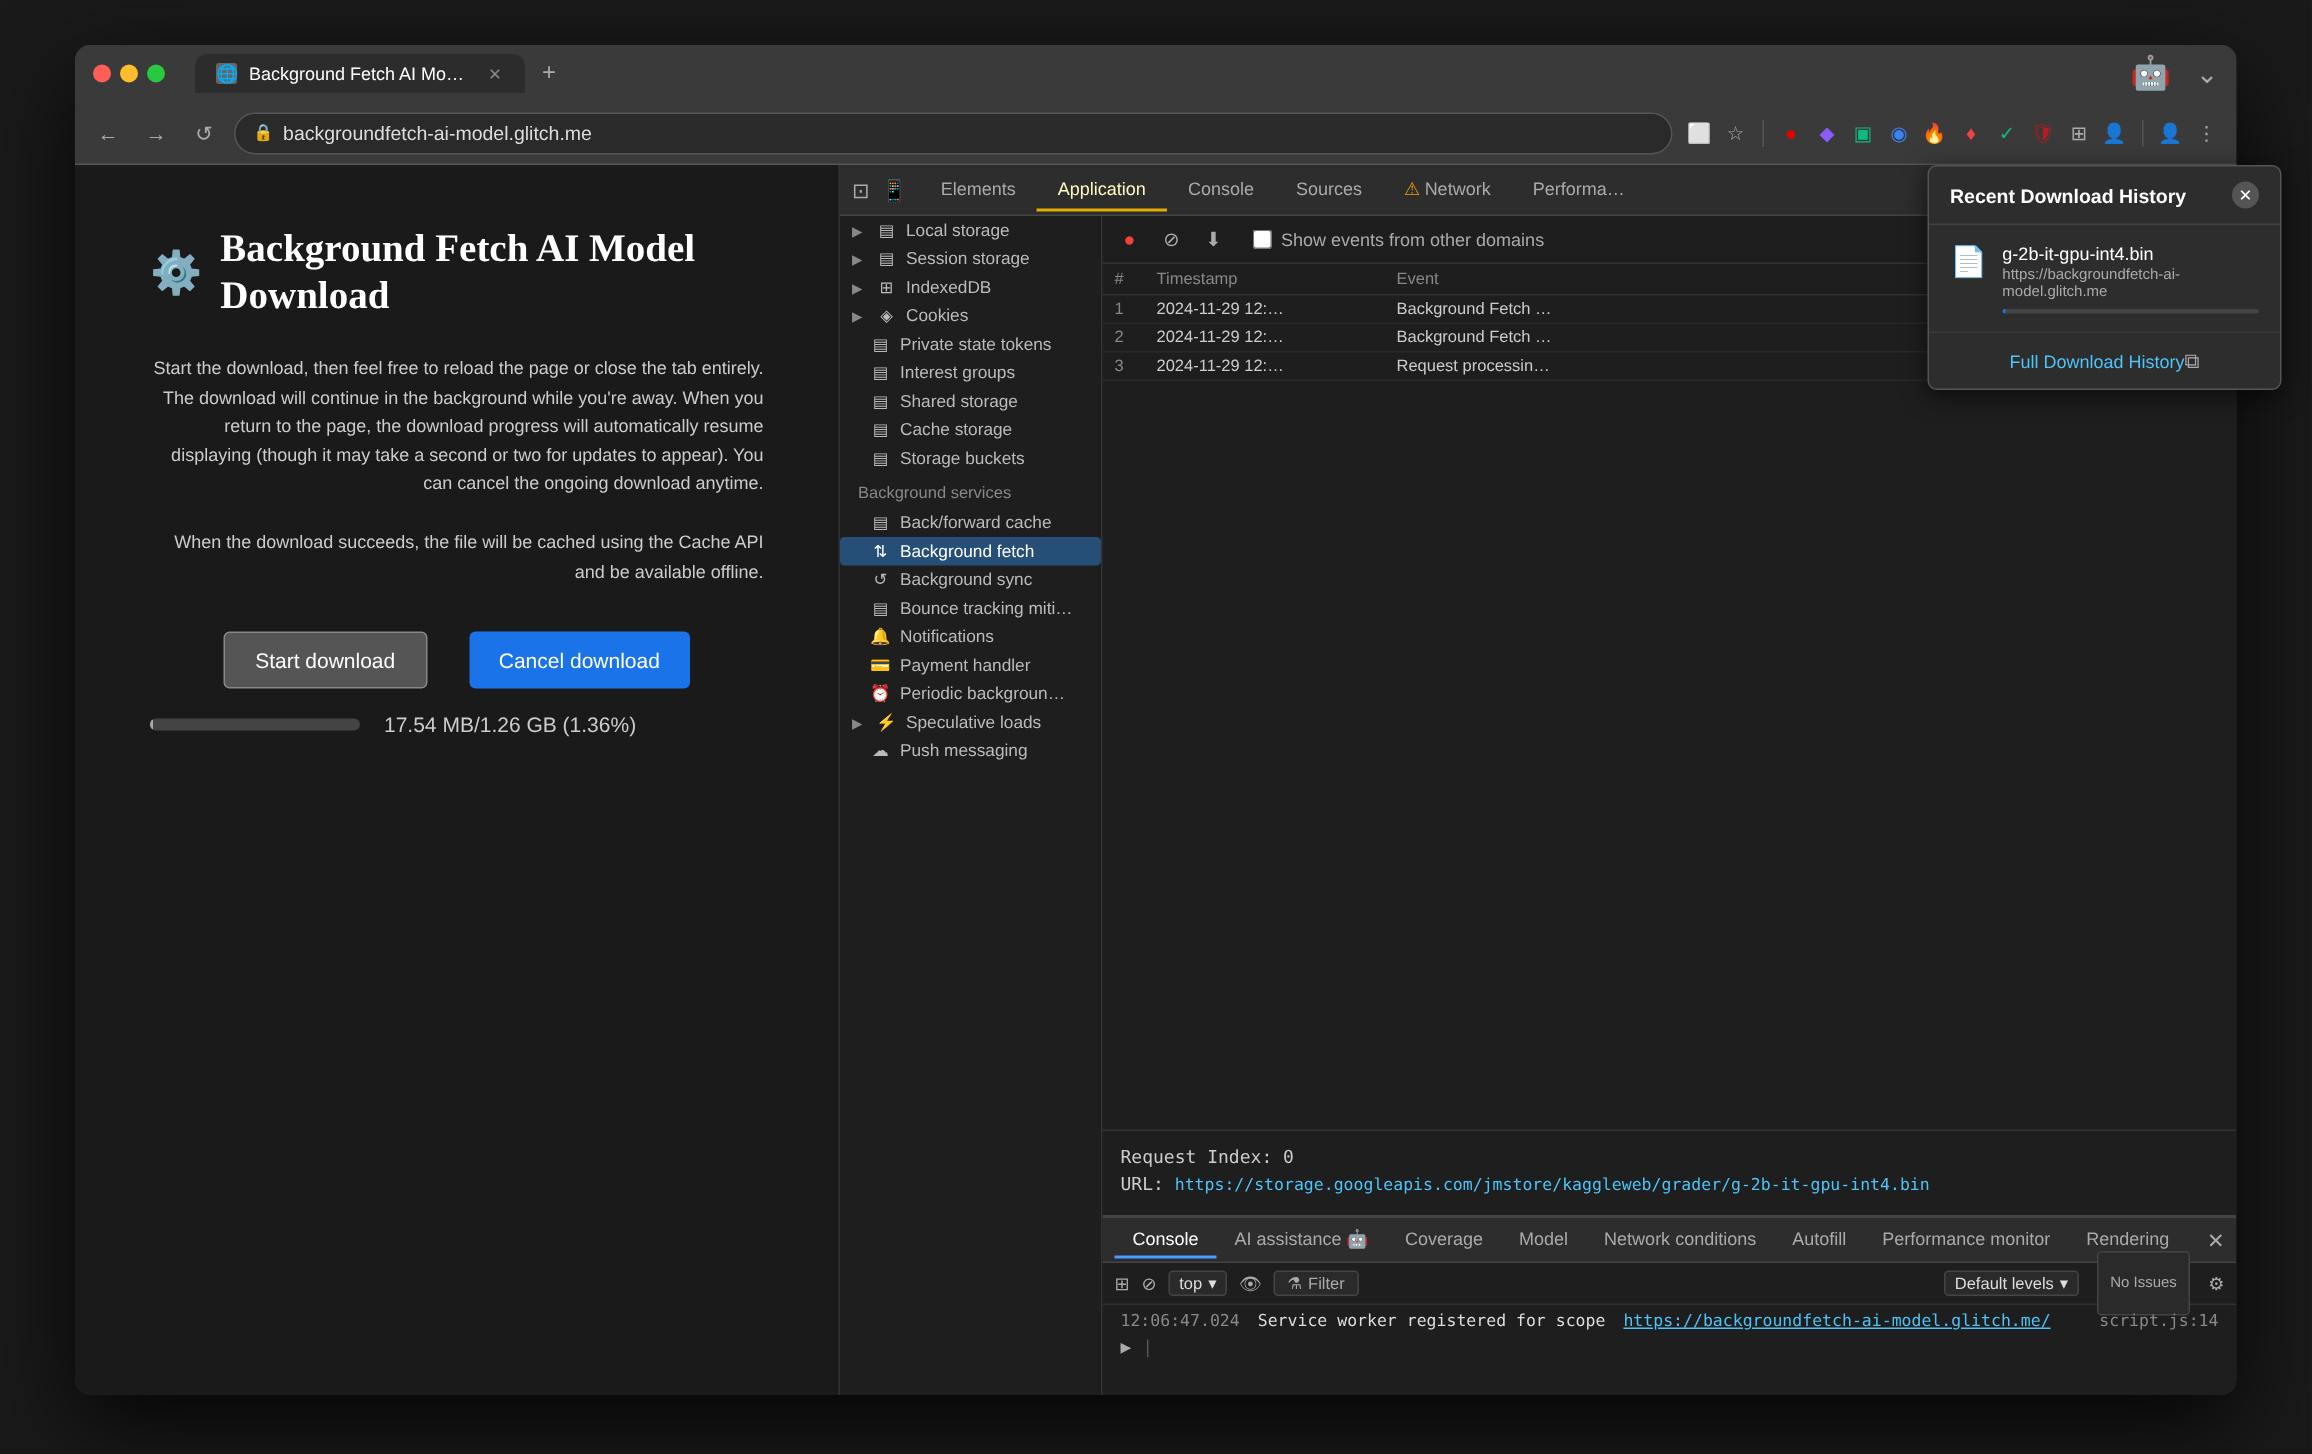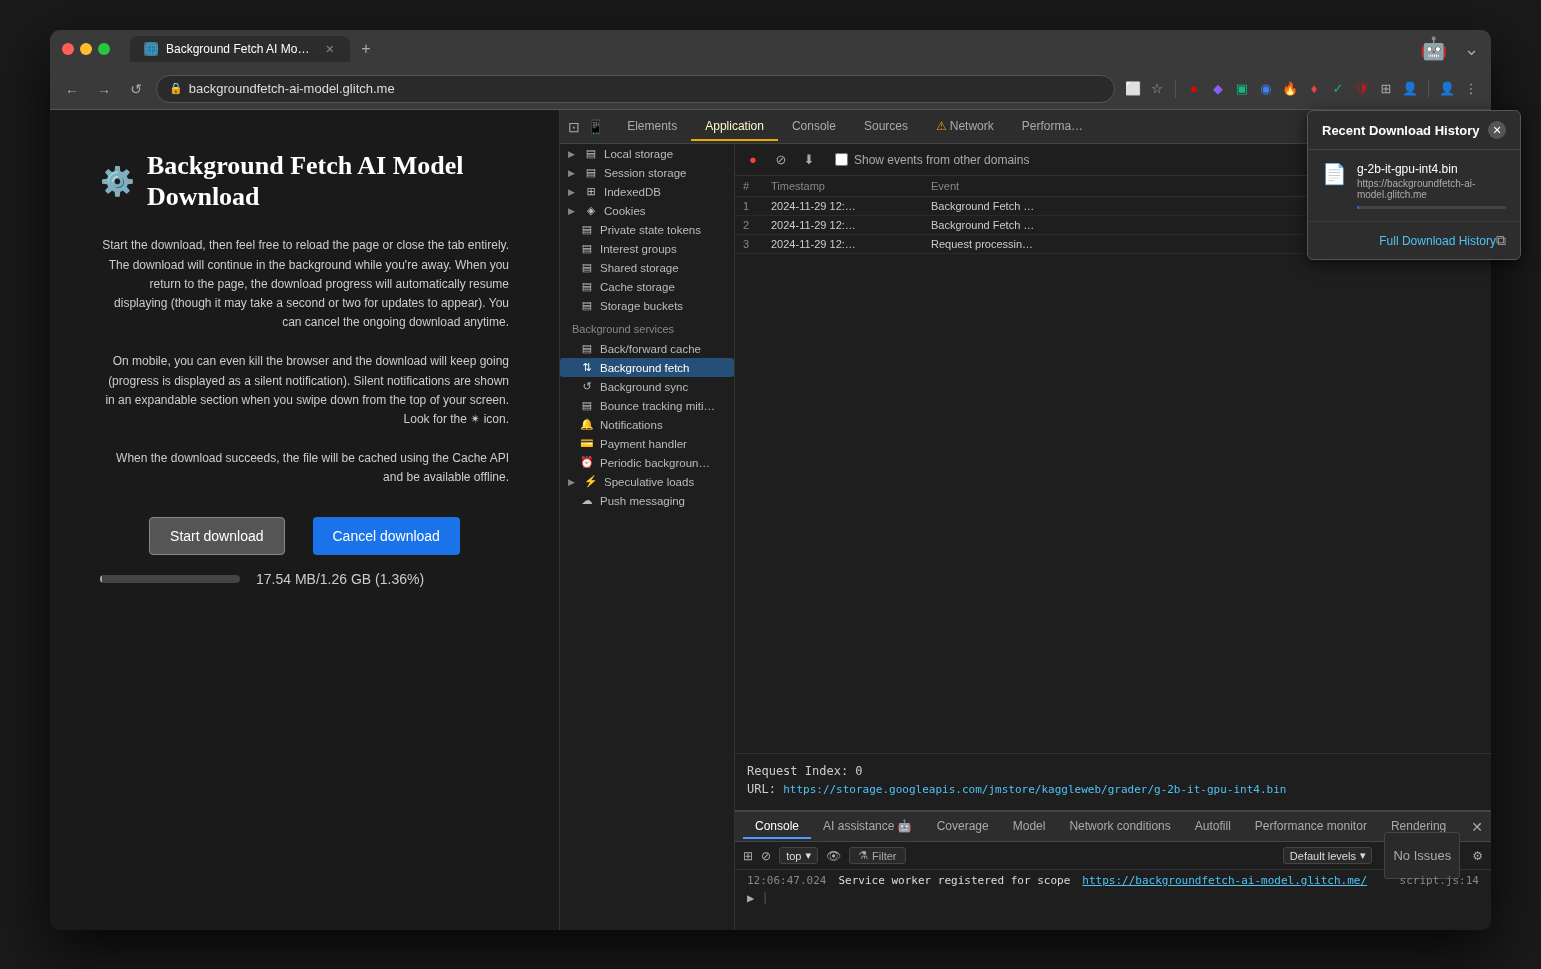--- a/index.html
+++ b/index.html
@@ -547,21 +547,21 @@
     .log-timestamp { color: #888; }
     .log-message { color: #ddd; }
     .log-link { color: #4fc3f7; text-decoration: underline; cursor: pointer; }
     .log-file { color: #888; margin-left: auto; }
 
     
     .download-popup {
       position: absolute;
       top: 110px;
       right: 20px;
-      width: 214px;
+      width: 236px;
       background: #2d2d2d;
       border: 1px solid #555;
       border-radius: 6px;
       box-shadow: 0 4px 16px rgba(0,0,0,0.6);
       z-index: 100;
       overflow: hidden;
     }
 
     .popup-header {
       display: flex;
@@ -629,21 +629,21 @@
     }
 
     .popup-progress-fill {
       height: 100%;
       background: #1a73e8;
     }
 
     .popup-footer {
       display: flex;
       align-items: center;
-      justify-content: flex-end;
+      justify-content: center;
       padding: 10px 14px;
     }
 
     .popup-footer-link {
       font-size: 12px;
       color: #4fc3f7;
       font-weight: 500;
       cursor: pointer;
     }
 
@@ -709,21 +709,20 @@
 
   <div class="content-area">
 
     <div class="webpage-area">
       <div class="page-title-row">
         <span class="page-icon">⚙️</span>
         <h1 class="page-title">Background Fetch AI Model Download</h1>
       </div>
 
       <p class="page-description">Start the download, then feel free to reload the page or close the tab entirely. The download will continue in the background while you're away. When you return to the page, the download progress will automatically resume displaying (though it may take a second or two for updates to appear). You can cancel the ongoing download anytime.</p>
-      <p class="page-description">On mobile, you can even kill the browser and the download will keep going (progress is displayed as a silent notification). Silent notifications are shown in an expandable section when you swipe down from the top of your screen. Look for the ✴ icon.</p>
       <p class="page-description">When the download succeeds, the file will be cached using the Cache API and be available offline.</p>
 
       <div class="download-buttons">
         <button class="btn-start">Start download</button>
         <button class="btn-cancel">Cancel download</button>
       </div>
 
       <div class="progress-bar-container">
         <div class="progress-bar-track">
           <div class="progress-bar-fill" style="width: 1.36%;"></div>
@@ -908,21 +907,21 @@
               </div>
               <span class="console-tool-btn">👁</span>
               <div class="console-filter">
                 <span>⚗</span>
                 <span>Filter</span>
               </div>
               <div class="console-levels">
                 <span>Default levels</span>
                 <span>▾</span>
               </div>
-              <span style="background:#2a2a2a; border:1px solid #444; border-radius:3px; padding:15px 8px; font-size:13px; color:#aaa; margin-left:4px;">No Issues</span>
+              <span style="background:#2a2a2a; border:1px solid #444; border-radius:3px; padding:15px 8px; font-size:10px; color:#aaa; margin-left:4px;">No Issues</span>
               <span class="console-tool-btn" style="margin-left:4px;">⚙</span>
             </div>
 
             <div class="console-content">
               <div class="console-log-line">
                 <span class="log-timestamp">12:06:47.024</span>
                 <span class="log-message">Service worker registered for scope </span>
                 <span class="log-link">https://backgroundfetch-ai-model.glitch.me/</span>
                 <span class="log-file">script.js:14</span>
               </div>

